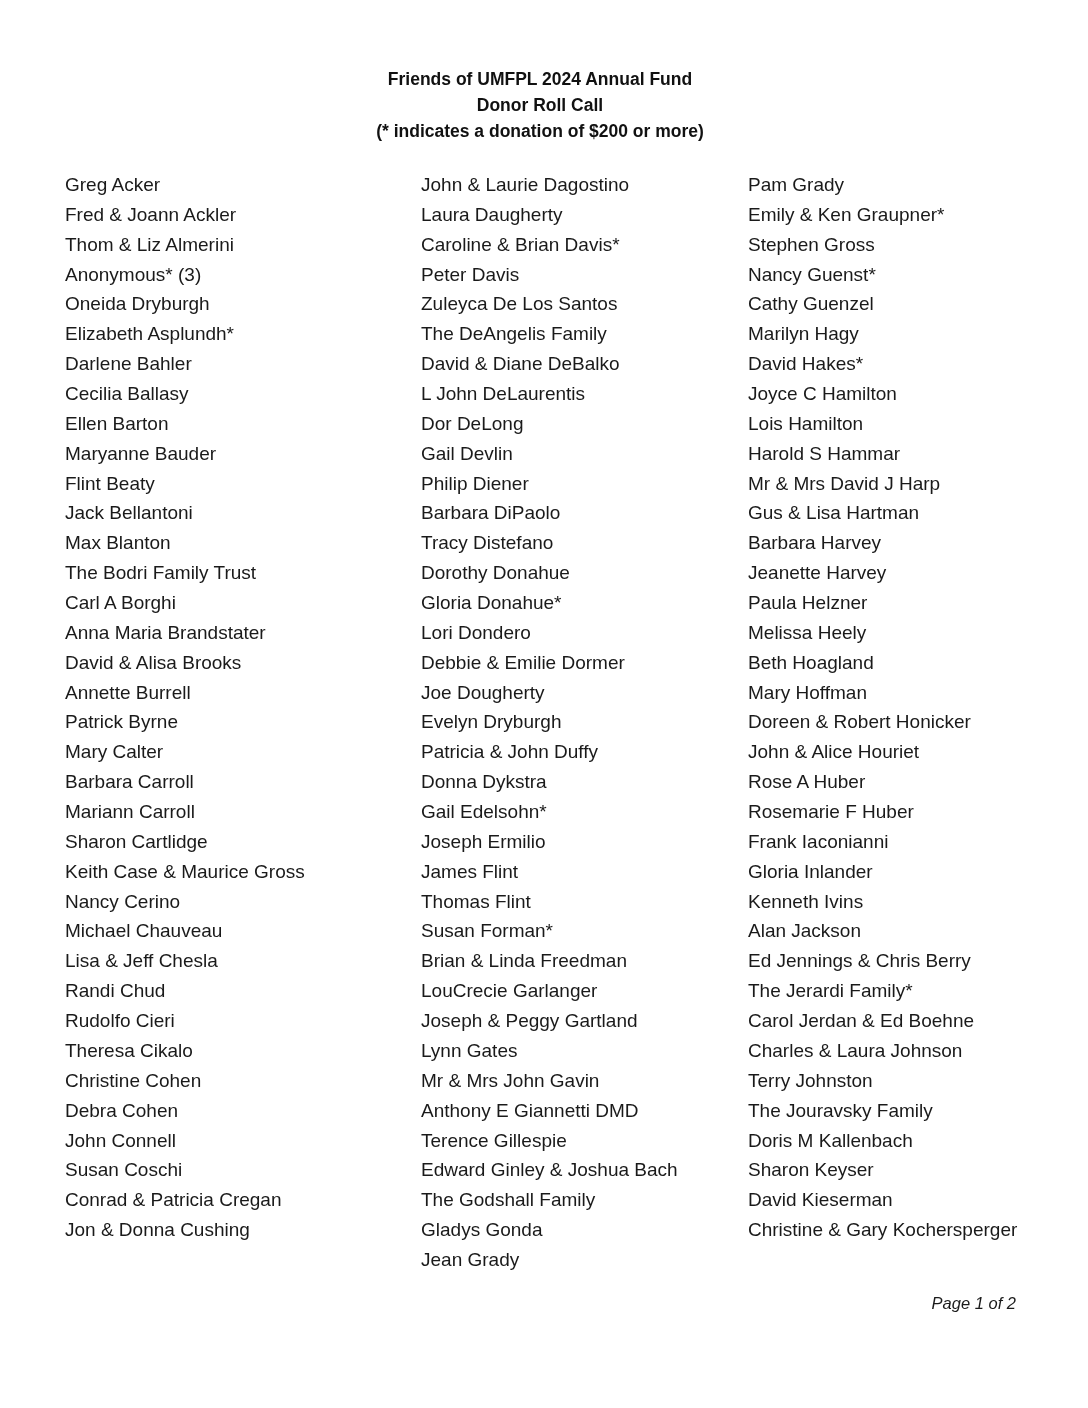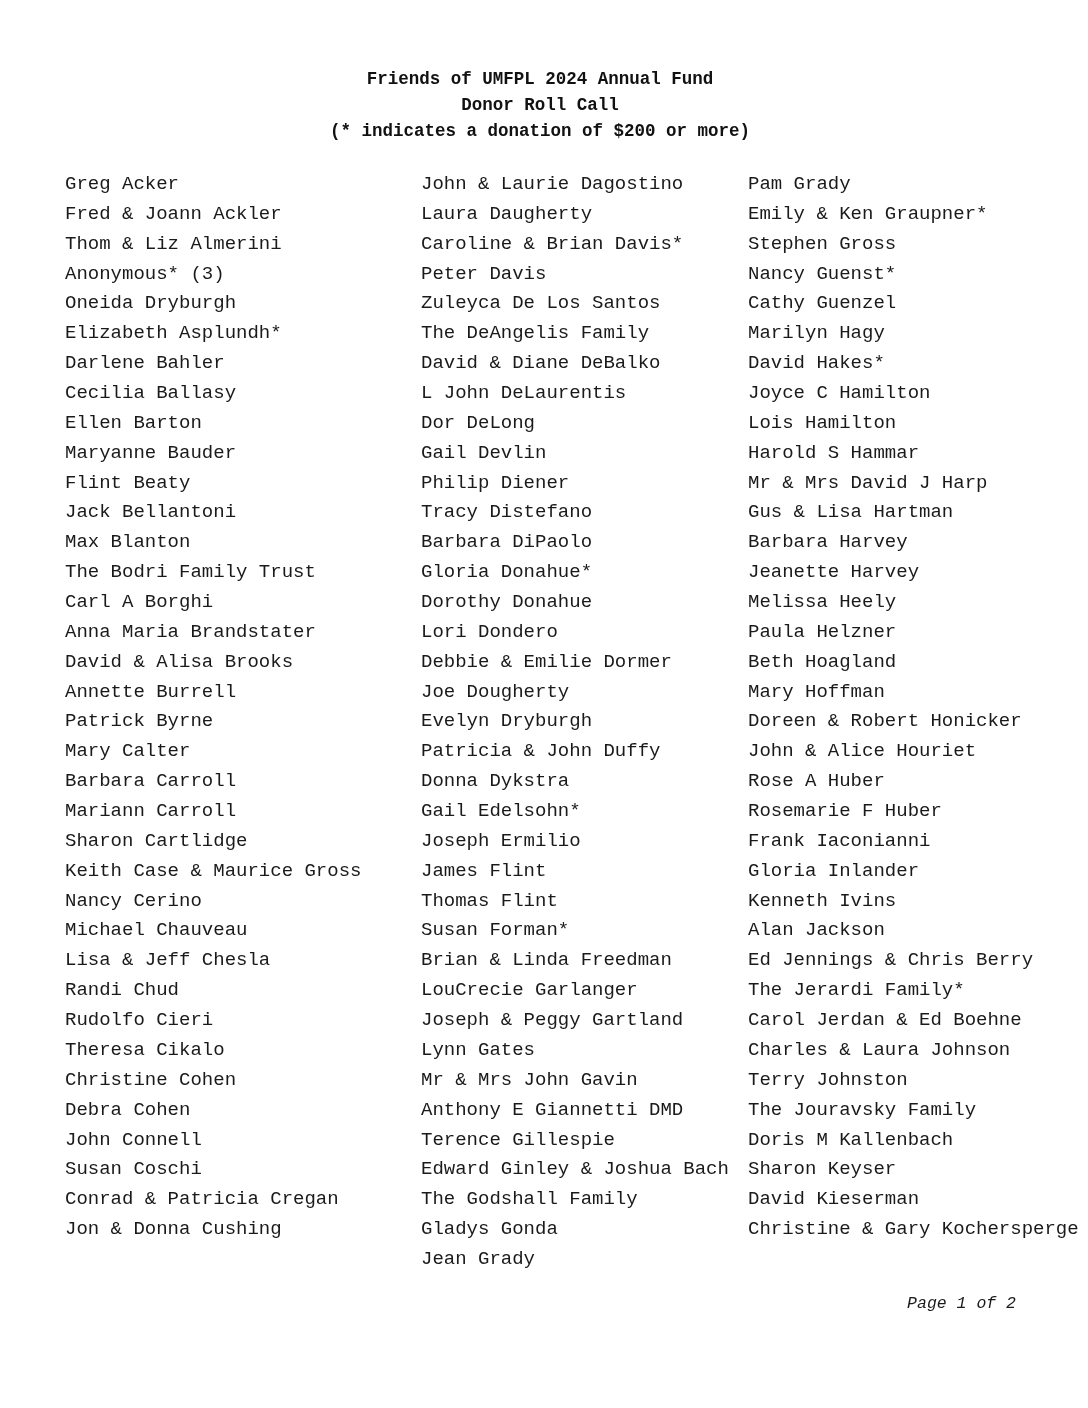--- a/index.html
+++ b/index.html
@@ -5,21 +5,21 @@
   html, body {
     margin: 0;
     padding: 0;
     background: #ffffff;
   }
   .page {
     position: relative;
     width: 1080px;
     height: 1408px;
     background: #ffffff;
-    font-family: Liberation Mono, monospace;
+    font-family: Liberation Sans, sans-serif;
     color: #1a1a1a;
     overflow: hidden;
   }
   .doc-header {
     position: absolute;
     top: 66px;
     left: 0;
     width: 100%;
     text-align: center;
     font-weight: bold;
@@ -114,24 +114,24 @@
         <li>Laura Daugherty</li>
         <li>Caroline &amp; Brian Davis*</li>
         <li>Peter Davis</li>
         <li>Zuleyca De Los Santos</li>
         <li>The DeAngelis Family</li>
         <li>David &amp; Diane DeBalko</li>
         <li>L John DeLaurentis</li>
         <li>Dor DeLong</li>
         <li>Gail Devlin</li>
         <li>Philip Diener</li>
+        <li>Barbara DiPaolo</li>
         <li>Tracy Distefano</li>
-        <li>Barbara DiPaolo</li>
+        <li>Dorothy Donahue</li>
         <li>Gloria Donahue*</li>
-        <li>Dorothy Donahue</li>
         <li>Lori Dondero</li>
         <li>Debbie &amp; Emilie Dormer</li>
         <li>Joe Dougherty</li>
         <li>Evelyn Dryburgh</li>
         <li>Patricia &amp; John Duffy</li>
         <li>Donna Dykstra</li>
         <li>Gail Edelsohn*</li>
         <li>Joseph Ermilio</li>
         <li>James Flint</li>
         <li>Thomas Flint</li>
@@ -156,22 +156,22 @@
         <li>Cathy Guenzel</li>
         <li>Marilyn Hagy</li>
         <li>David Hakes*</li>
         <li>Joyce C Hamilton</li>
         <li>Lois Hamilton</li>
         <li>Harold S Hammar</li>
         <li>Mr &amp; Mrs David J Harp</li>
         <li>Gus &amp; Lisa Hartman</li>
         <li>Barbara Harvey</li>
         <li>Jeanette Harvey</li>
+        <li>Paula Helzner</li>
         <li>Melissa Heely</li>
-        <li>Paula Helzner</li>
         <li>Beth Hoagland</li>
         <li>Mary Hoffman</li>
         <li>Doreen &amp; Robert Honicker</li>
         <li>John &amp; Alice Houriet</li>
         <li>Rose A Huber</li>
         <li>Rosemarie F Huber</li>
         <li>Frank Iaconianni</li>
         <li>Gloria Inlander</li>
         <li>Kenneth Ivins</li>
         <li>Alan Jackson</li>

